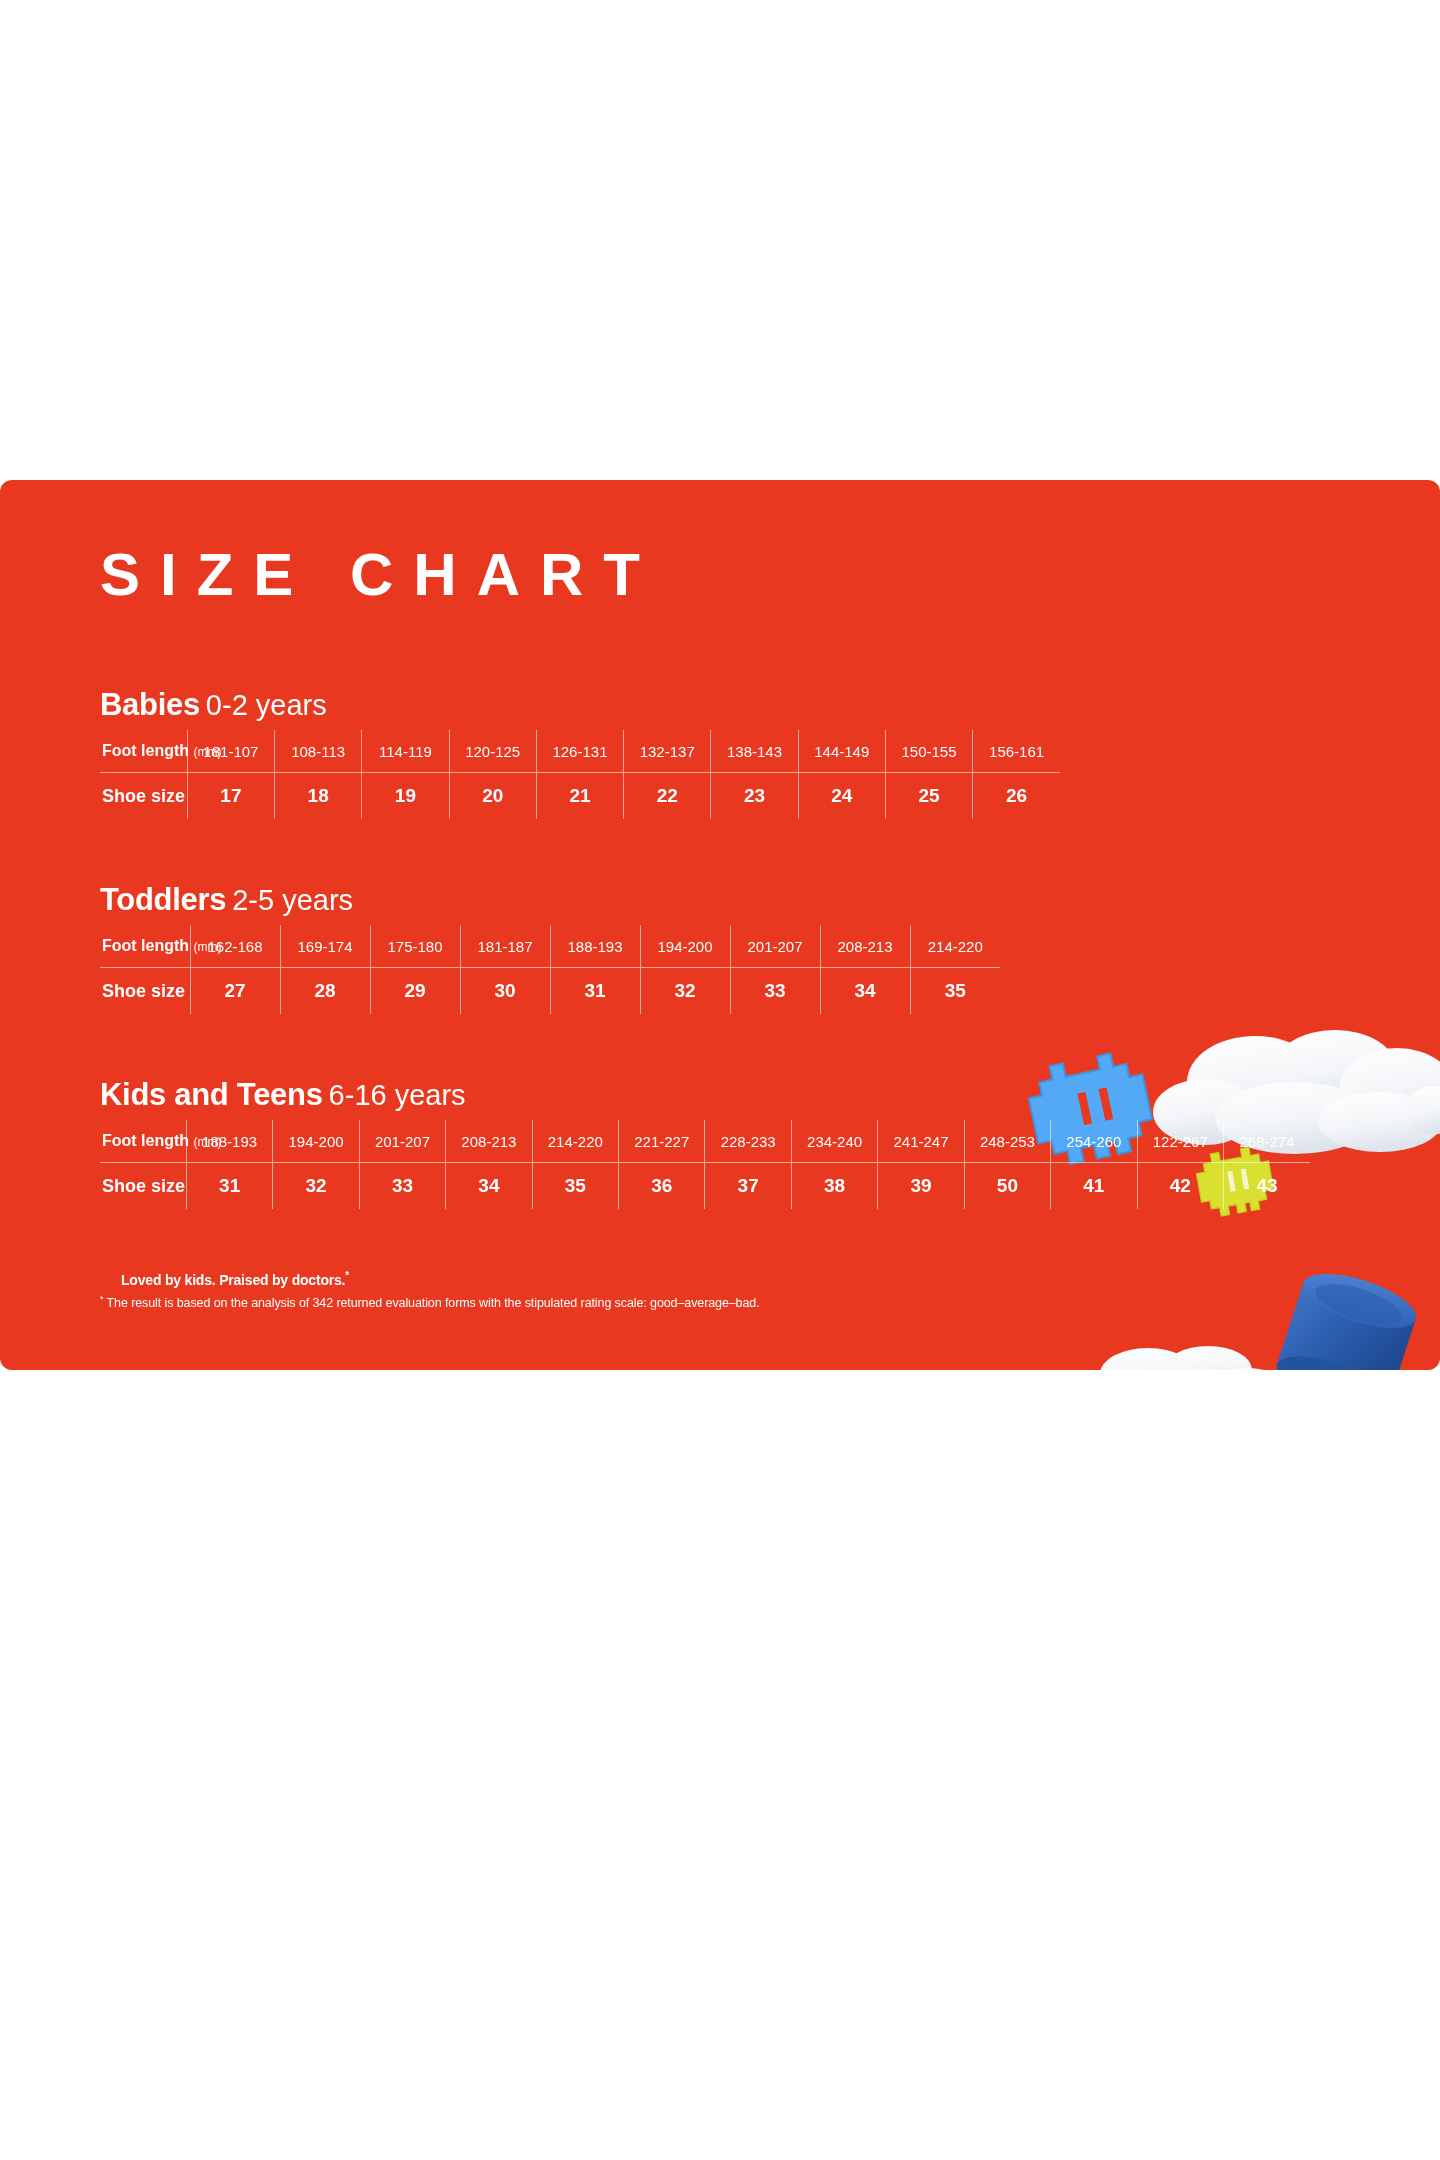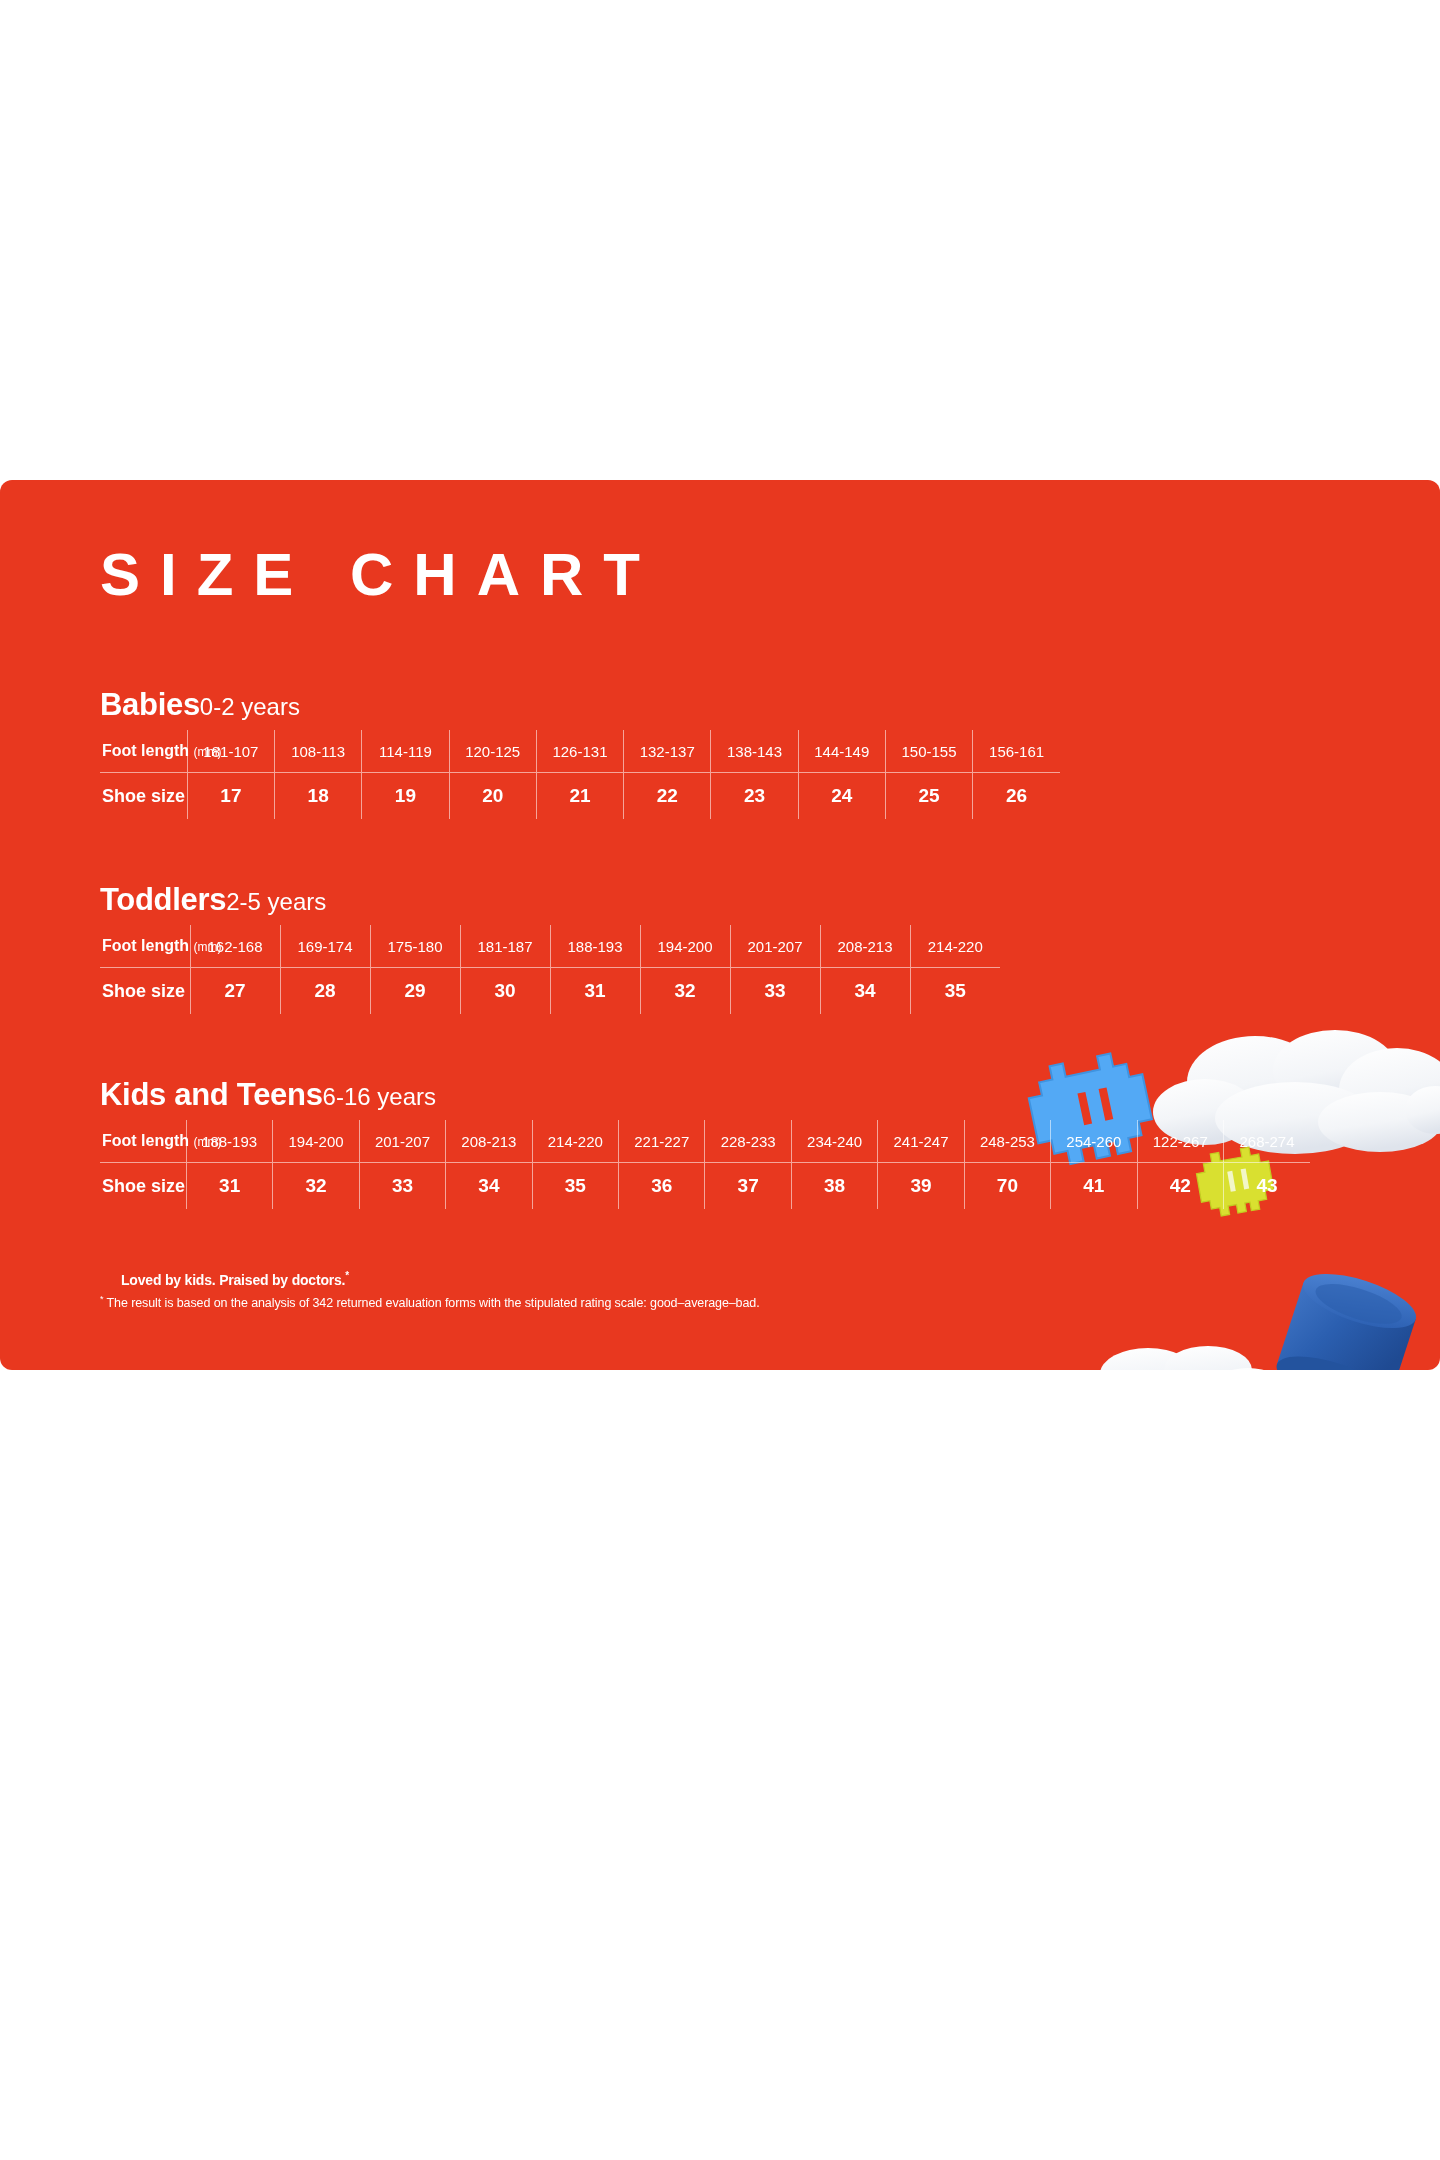--- a/index.html
+++ b/index.html
@@ -54,23 +54,24 @@
     margin: 0 0 8px 0;
     line-height: 1.1;
     white-space: nowrap;
   }
   .section-heading .grp {
     font-size: 31px;
     font-weight: bold;
     letter-spacing: -0.3px;
   }
   .section-heading .age {
-    font-size: 24px;
+    font-size: 29px;
     font-weight: 400;
     letter-spacing: 0px;
+    margin-left: 6px;
   }
 
   
   table.size-table {
     border-collapse: collapse;
     table-layout: fixed;
     width: 100%;
   }
   table.size-table td {
     text-align: center;
@@ -353,21 +354,21 @@
         <td class="rowlabel">Shoe size</td>
         <td>31</td>
         <td>32</td>
         <td>33</td>
         <td>34</td>
         <td>35</td>
         <td>36</td>
         <td>37</td>
         <td>38</td>
         <td>39</td>
-        <td>70</td>
+        <td>50</td>
         <td>41</td>
         <td>42</td>
         <td>43</td>
       </tr>
     </tbody>
       </table>
   </div>
 
   <div class="footnote">
     <div class="footnote-tag"><span>Loved by kids. Praised by doctors.</span><sup>*</sup></div>

